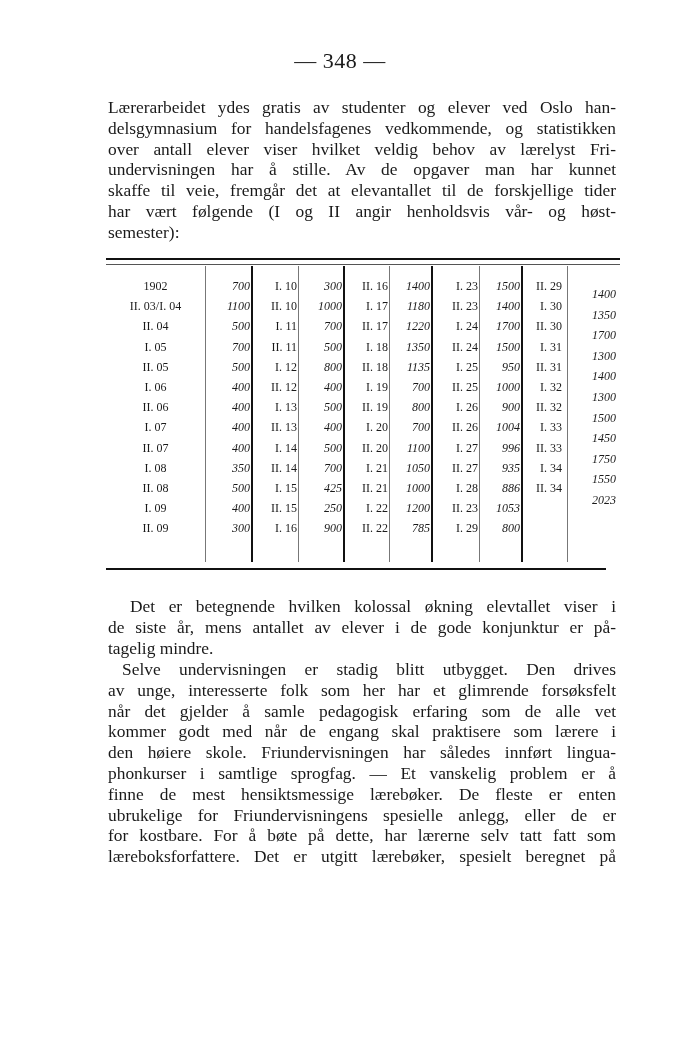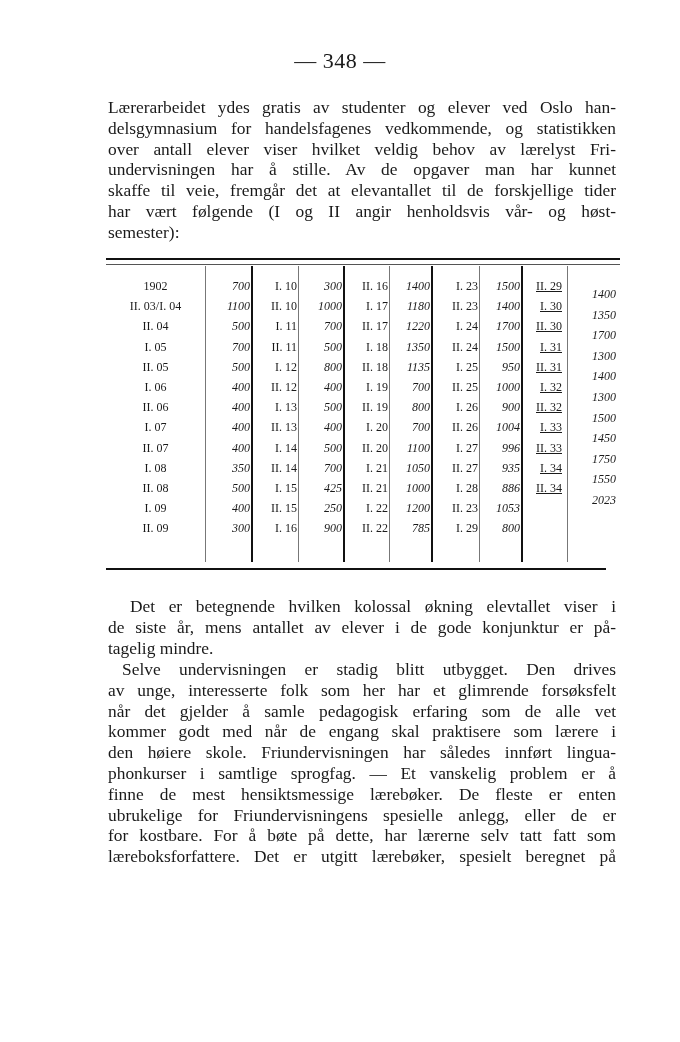--- a/index.html
+++ b/index.html
@@ -196,21 +196,21 @@
     <div>1000</div>
     <div>900</div>
     <div>1004</div>
     <div>996</div>
     <div>935</div>
     <div>886</div>
     <div>1053</div>
     <div>800</div>
   </div>
 
-  <div class="cell col-sem" style="left:417px; width:39px; top:18px;text-decoration:underline;">
+  <div class="cell col-sem" style="left:417px; width:39px; top:18px;">
     <div>II. 29</div>
     <div>I. 30</div>
     <div>II. 30</div>
     <div>I. 31</div>
     <div>II. 31</div>
     <div>I. 32</div>
     <div>II. 32</div>
     <div>I. 33</div>
     <div>II. 33</div>
     <div>I. 34</div>

